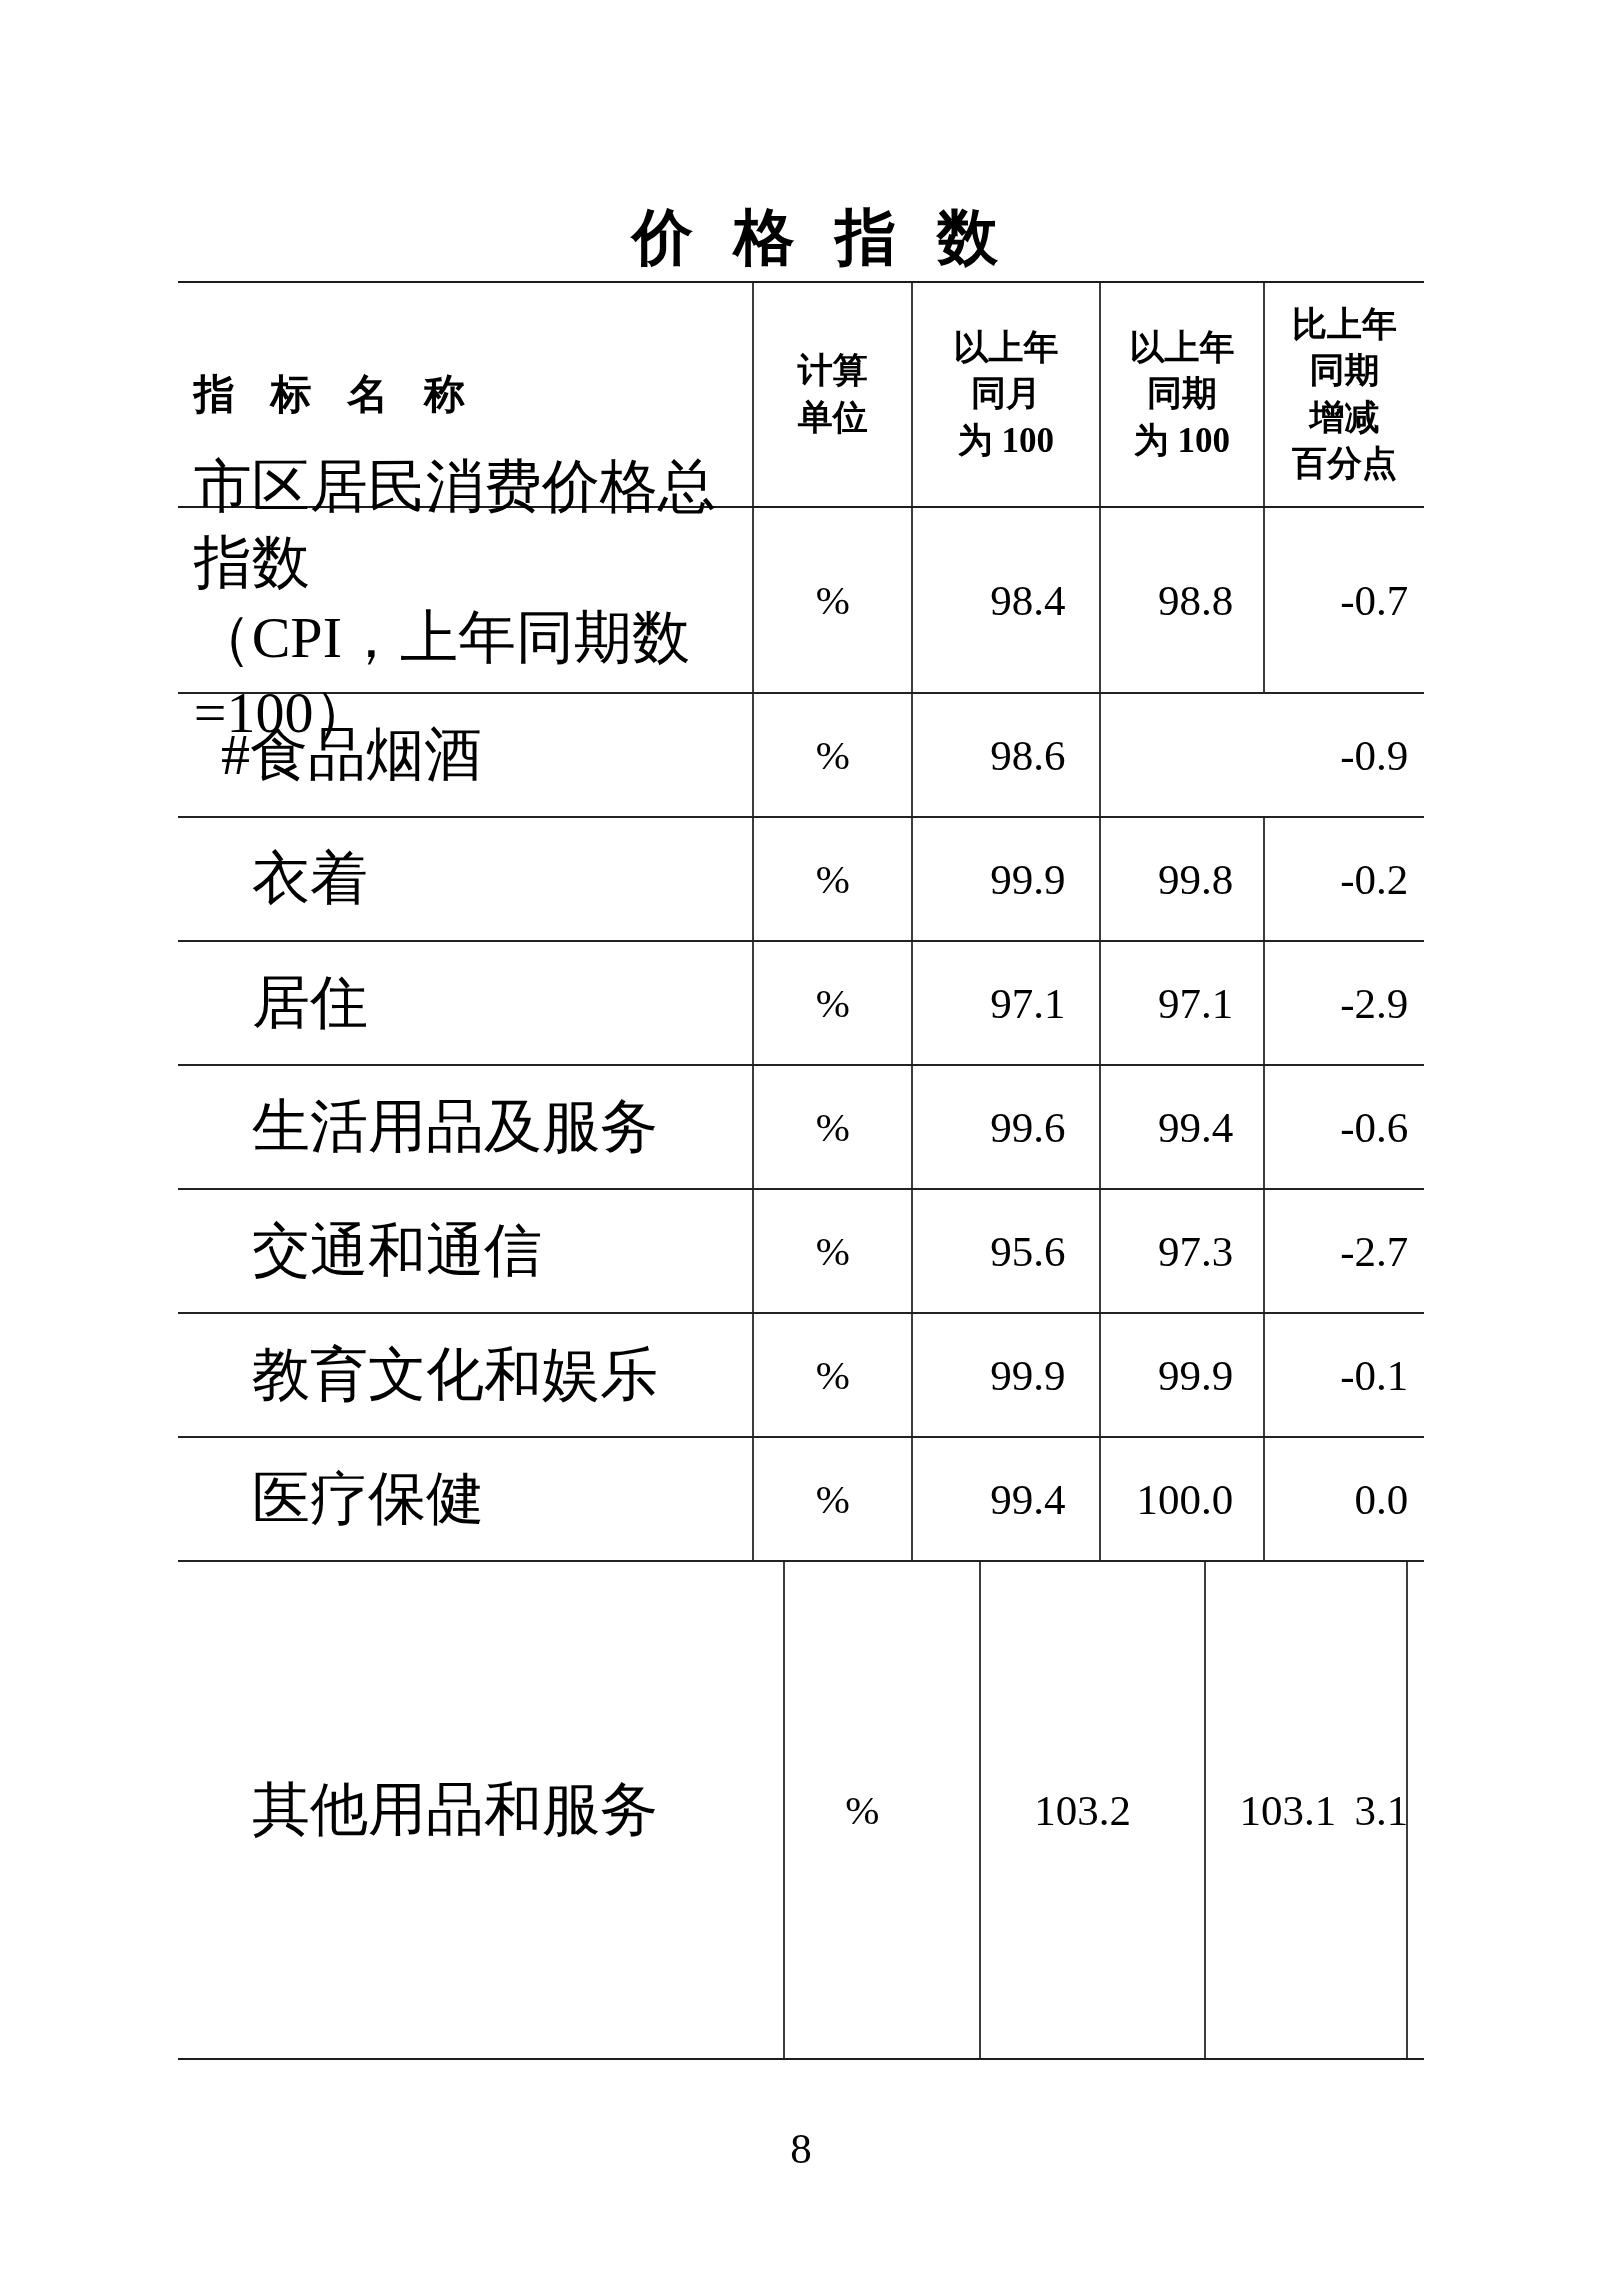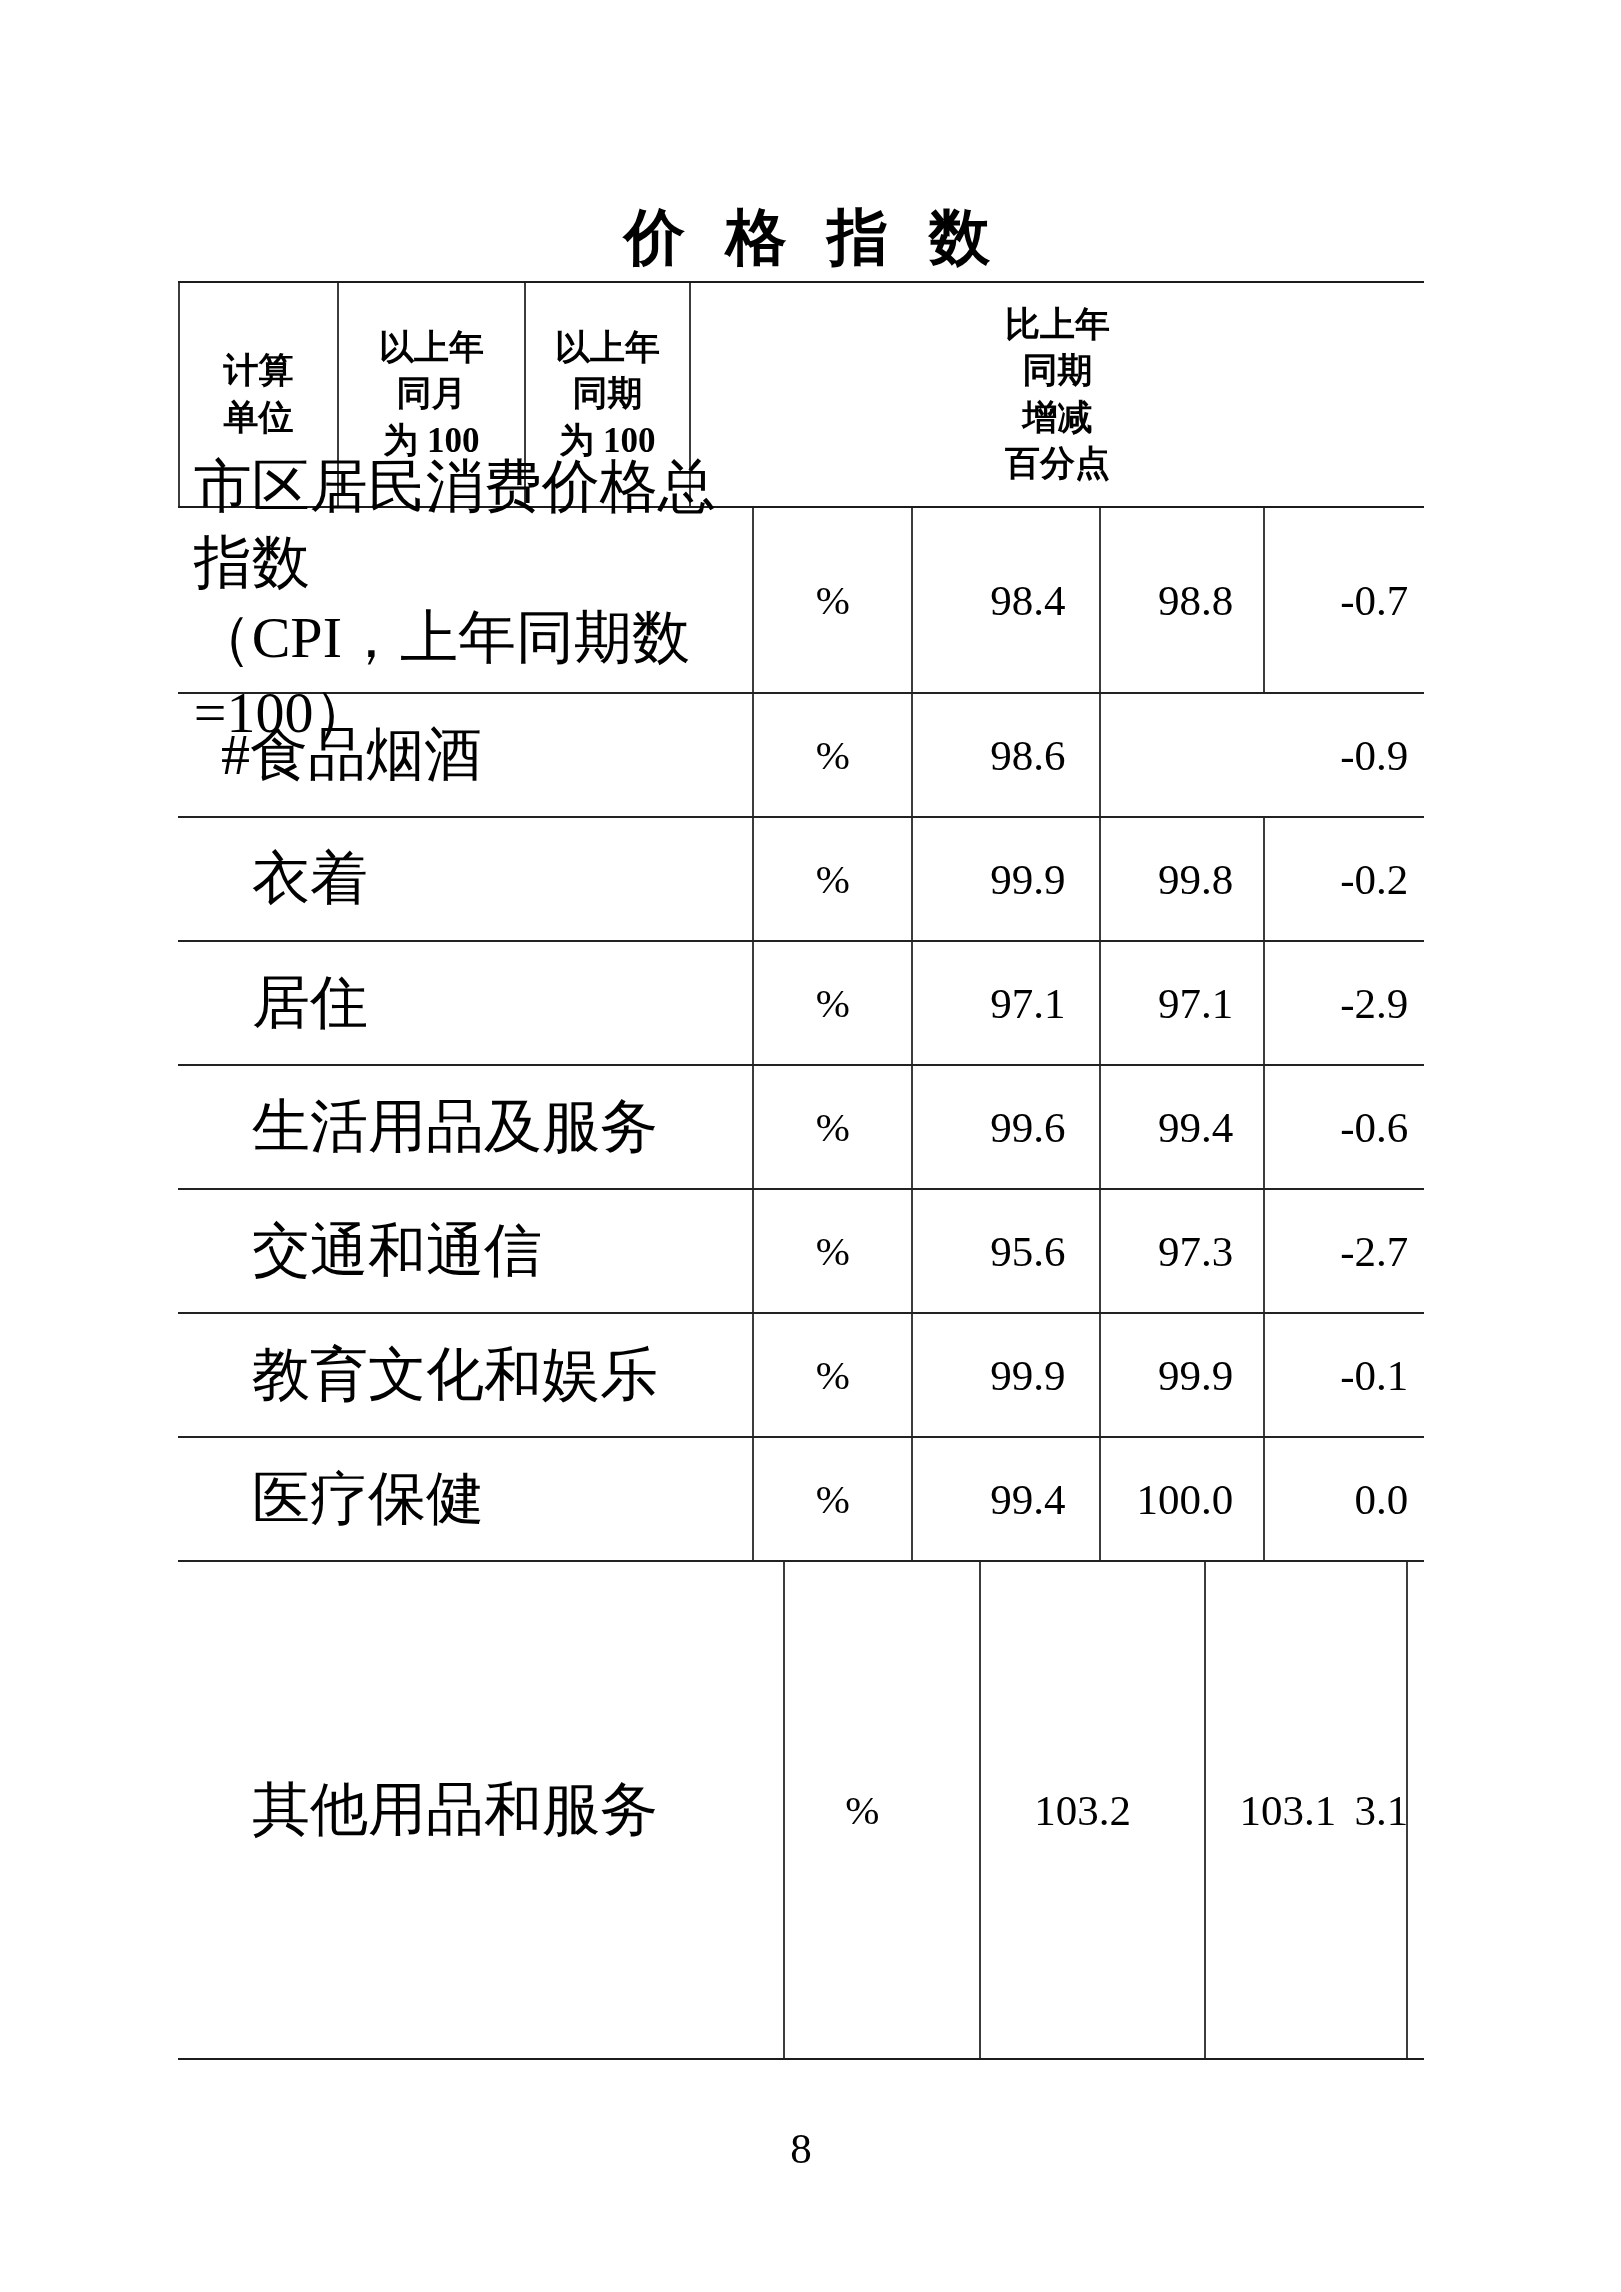--- a/index.html
+++ b/index.html
@@ -5,21 +5,21 @@
   html,body{margin:0;padding:0;}
   body{
     width:1621px;height:2293px;background:#ffffff;color:#000;
     font-family:"Liberation Serif","DejaVu Serif",serif;
     position:relative;overflow:hidden;
   }
   .content{
     position:absolute;left:178px;top:0;width:1246px;
   }
   .doc-title{
-    position:absolute;top:196px;left:8px;width:100%;height:84px;
+    position:absolute;top:196px;left:16px;width:100%;height:84px;
     line-height:84px;text-align:center;
     font-size:61px;font-weight:bold;
     word-spacing:17.6px;letter-spacing:3.9px;
     white-space:nowrap;
   }
   .price-table{
     position:absolute;top:281px;left:0;width:1246px;height:1779px;
     border-top:2px solid #1c1c1c;
     border-bottom:2.9px solid #1c1c1c;
     display:flex;flex-direction:column;box-sizing:border-box;
@@ -68,20 +68,21 @@
 </head>
 <body>
 
 <div class="content">
 
   <div class="doc-title">价 格 指 数</div>
 
   <div class="price-table">
 
     <div class="trow thead">
+      <div class="cell c1">指 标 名 称</div>
       <div class="cell c2">计算
 单位</div>
       <div class="cell c3">以上年
 同月
 为 100</div>
       <div class="cell c4">以上年
 同期
 为 100</div>
       <div class="cell c5">比上年
 同期

